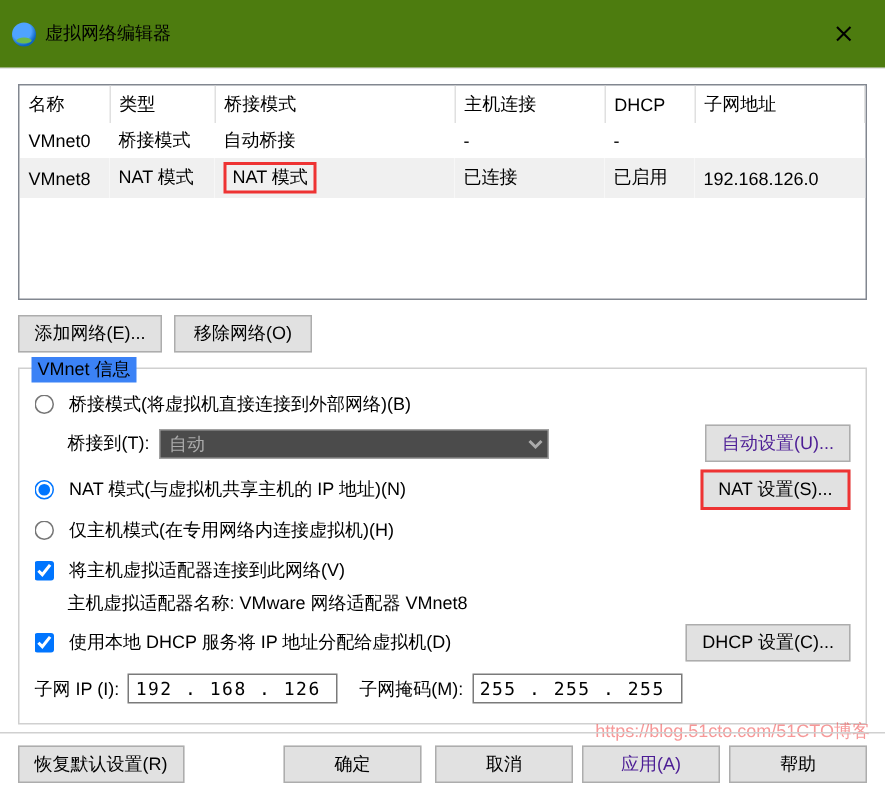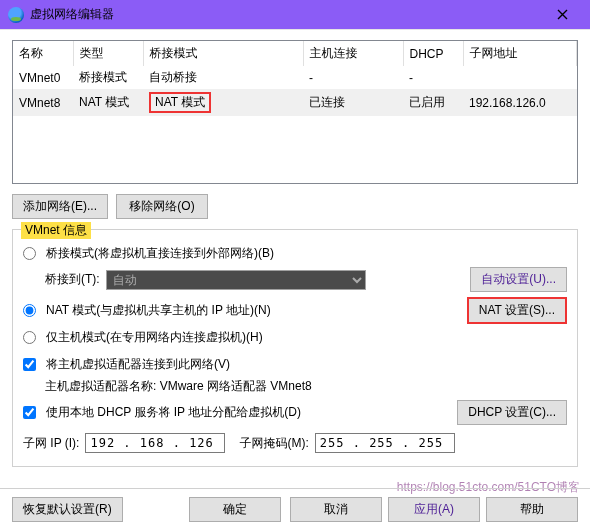--- a/index.html
+++ b/index.html
@@ -1,46 +1,46 @@
 <!DOCTYPE html>
 <html><head>
 <meta charset="utf-8">
 <style>
 *{box-sizing:border-box;margin:0;padding:0;font-family:"Microsoft YaHei","Segoe UI",Tahoma,sans-serif;font-size:12px;color:#000}
 body{background:#fff;width:590px;height:530px;overflow:hidden;position:relative}
-.titlebar{height:30px;background:#8b5cf6;border-bottom:1px solid #e5e5e5;display:flex;align-items:center;padding:0 8px}
+.titlebar{height:46px;background:#4d7c0f;border-bottom:1px solid #e5e5e5;display:flex;align-items:center;padding:0 8px}
 .app-icon{width:16px;height:16px;border-radius:50%;background:radial-gradient(circle at 40% 35%,#4fa3ff 0 45%,#0b64c0 70%);margin-right:6px;position:relative}
 .app-icon::after{content:"";position:absolute;left:3px;top:10px;width:10px;height:4px;border-radius:50%;background:#6dba4d}
 .title-text{flex:1}
 .close-btn{width:40px;height:30px;display:flex;align-items:center;justify-content:center;cursor:pointer}
 .close-btn svg{width:11px;height:11px;stroke:#000;stroke-width:1.4}
 .content{padding:10px 12px 0 12px}
 .table-box{border:1px solid #828790;height:144px;overflow:hidden;position:relative}
 table{width:100%;border-collapse:collapse;table-layout:fixed}
 th{text-align:left;font-weight:400;padding:4px 6px;border-right:1px solid #e0e0e0;white-space:nowrap;overflow:hidden}
 td{padding:3px 6px;white-space:nowrap;overflow:hidden}
 tr.sel td{background:#f0f0f0}
 .hilite{border:2px solid #e33;padding:0 4px;display:inline-block;line-height:17px}
 .btn-row{display:flex;justify-content:flex-start;gap:8px;margin:10px 0}
 button.win{background:#e1e1e1;border:1px solid #adadad;padding:3px 10px;min-width:92px;cursor:pointer;font-size:12px}
 button.win:disabled{color:#4c1d95;cursor:default}
 button.hibox{border:2px solid #e33}
 .group{border:1px solid #d0d0d0;padding:10px 10px 8px 10px;position:relative;margin-top:6px}
-.group-title{position:absolute;top:-8px;left:8px;background:#fde047;padding:0 4px}
+.group-title{position:absolute;top:-8px;left:8px;background:#3b82f6;padding:0 4px}
 .row{display:flex;align-items:center;margin:5px 0;gap:6px}
 .row label{cursor:pointer}
 input[type=radio],input[type=checkbox]{margin-right:4px;cursor:pointer}
 select{border:1px solid #7a7a7a;background:#fff;padding:1px 2px;min-width:260px}
 select:disabled{background:#000000;color:#888}
 .indent{margin-left:22px}
 input.ip{border:1px solid #7a7a7a;width:140px;padding:2px 4px;text-align:center;font-family:Consolas,monospace;letter-spacing:1px}
 .footer{position:absolute;left:0;right:0;bottom:0;border-top:1px solid #d0d0d0;padding:8px 12px;display:flex;align-items:center}
 .footer .spacer{flex:1}
 .right-col{margin-left:auto}
-.wm{position:absolute;right:10px;bottom:34px;color:#701a75;opacity:.55;font-size:12px;pointer-events:none}
+.wm{position:absolute;right:10px;bottom:34px;color:#ef4444;opacity:.55;font-size:12px;pointer-events:none}
 </style>
 </head>
 <body>
 
 <div class="titlebar">
   <div class="app-icon"></div>
   <div class="title-text">虚拟网络编辑器</div>
   <div class="close-btn">
     <svg viewBox="0 0 11 11">
         <path d="M1 1 L10 10 M10 1 L1 10"></path>

